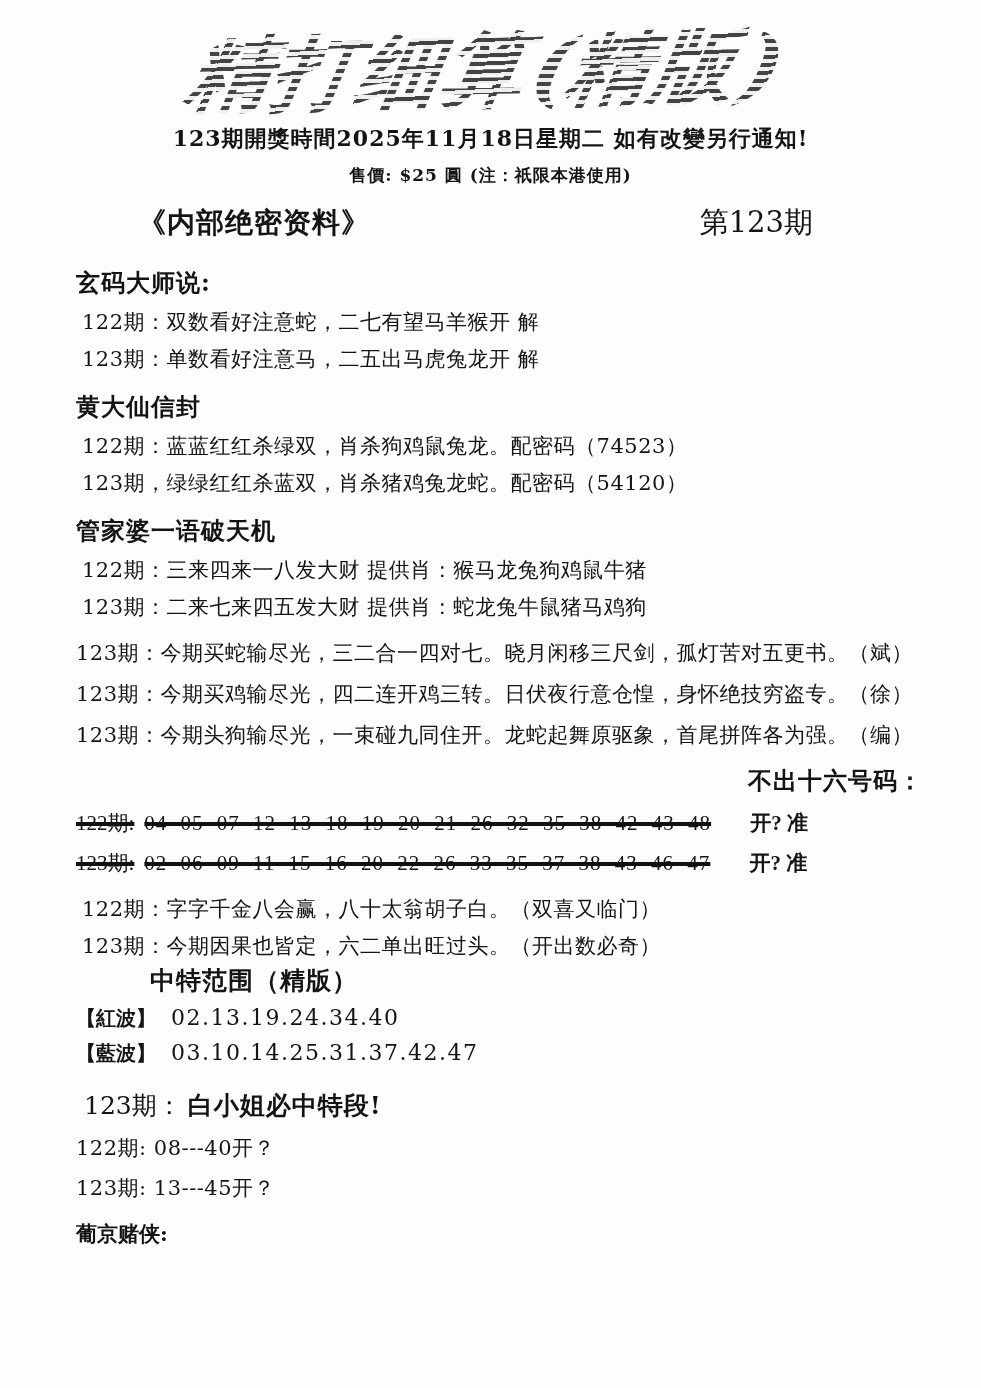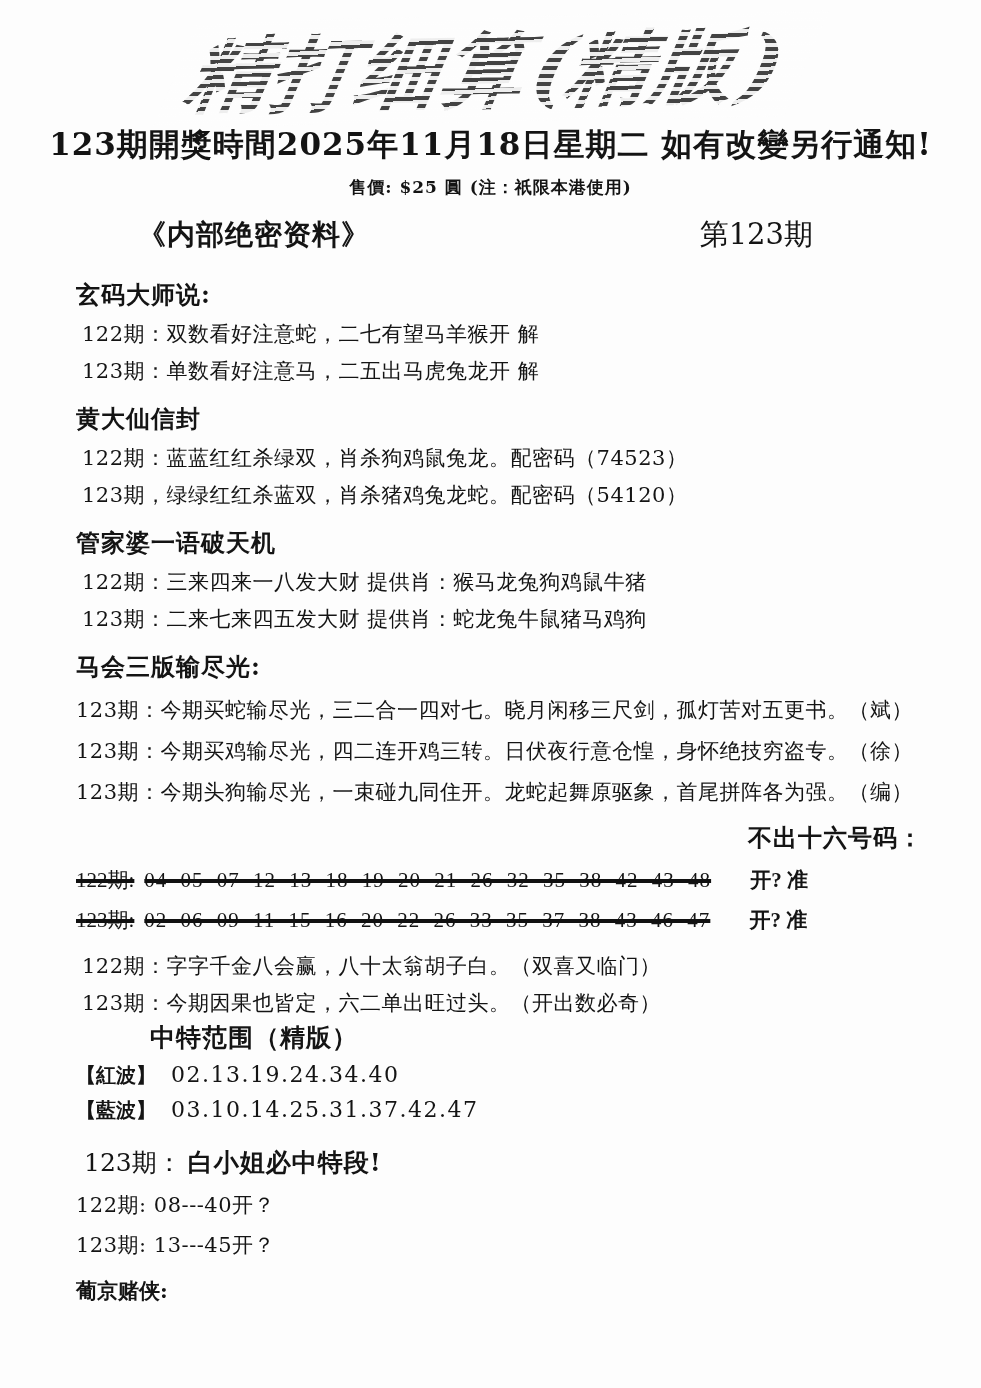--- a/index.html
+++ b/index.html
@@ -16,21 +16,21 @@
     font-size:82px; font-weight:bold; letter-spacing:2px; line-height:1.15;
     transform: skewX(-24deg) rotate(-1deg); color:#2a2a2a; opacity:.88;
     white-space:nowrap;
   }
   .calli::after {  
     content:""; position:absolute; inset:-6px -20px;
     background: repeating-linear-gradient(178deg,
       rgba(253,253,253,0) 0 4px, rgba(253,253,253,.92) 4px 8px);
     pointer-events:none;
   }
-  .draw-notice { font-size:31px; font-weight:bold; margin-top:8px; letter-spacing:1px; }
+  .draw-notice { font-size:22px; font-weight:bold; margin-top:8px; letter-spacing:1px; }
   .price-note  { font-size:17px; font-weight:bold; margin-top:10px; letter-spacing:1px; }
   
   .title-row {
     display:flex; justify-content:space-between; align-items:baseline;
     padding: 16px 168px 0 138px;
   }
   .doc-title { font-size:28px; font-weight:bold; letter-spacing:1px; }
   .issue-no  { font-size:29px; }
   
   .content { padding: 6px 58px 0 76px; }
@@ -90,21 +90,20 @@
       <div class="tip-line">123期，绿绿红红杀蓝双，肖杀猪鸡兔龙蛇。配密码（54120）</div>
     </div>
 
     <div class="sec">
       <div class="sec-h">管家婆一语破天机</div>
       <div class="tip-line">122期：三来四来一八发大财 提供肖：猴马龙兔狗鸡鼠牛猪</div>
       <div class="tip-line">123期：二来七来四五发大财 提供肖：蛇龙兔牛鼠猪马鸡狗</div>
     </div>
 
     <div class="sec sec-mahui">
-      <div class="sec-h">马会三版输尽光:</div>
       <div class="tip-line">123期：今期买蛇输尽光，三二合一四对七。晓月闲移三尺剑，孤灯苦对五更书。（斌）</div>
       <div class="tip-line">123期：今期买鸡输尽光，四二连开鸡三转。日伏夜行意仓惶，身怀绝技穷盗专。（徐）</div>
       <div class="tip-line">123期：今期头狗输尽光，一束碰九同住开。龙蛇起舞原驱象，首尾拼阵各为强。（编）</div>
     </div>
 
     <div class="sixteen">
       <div class="sec-h">不出十六号码：</div>
       <div class="strike-row">
         <span class="struck"><span>122期:</span><span class="nums">04 05 07 12 13 18 19 20 21 26 32 35 38 42 43 48</span></span>
         <span class="strike-result">开? 准</span>

